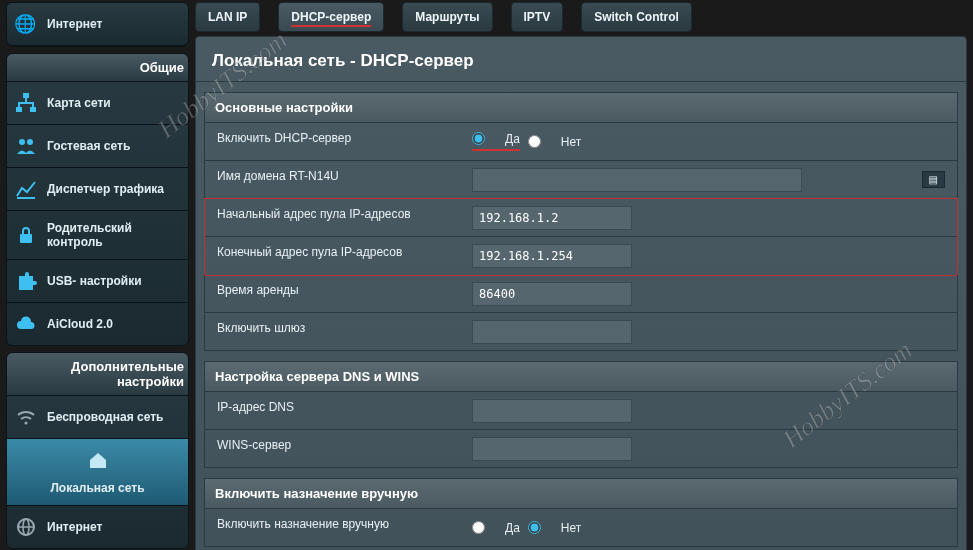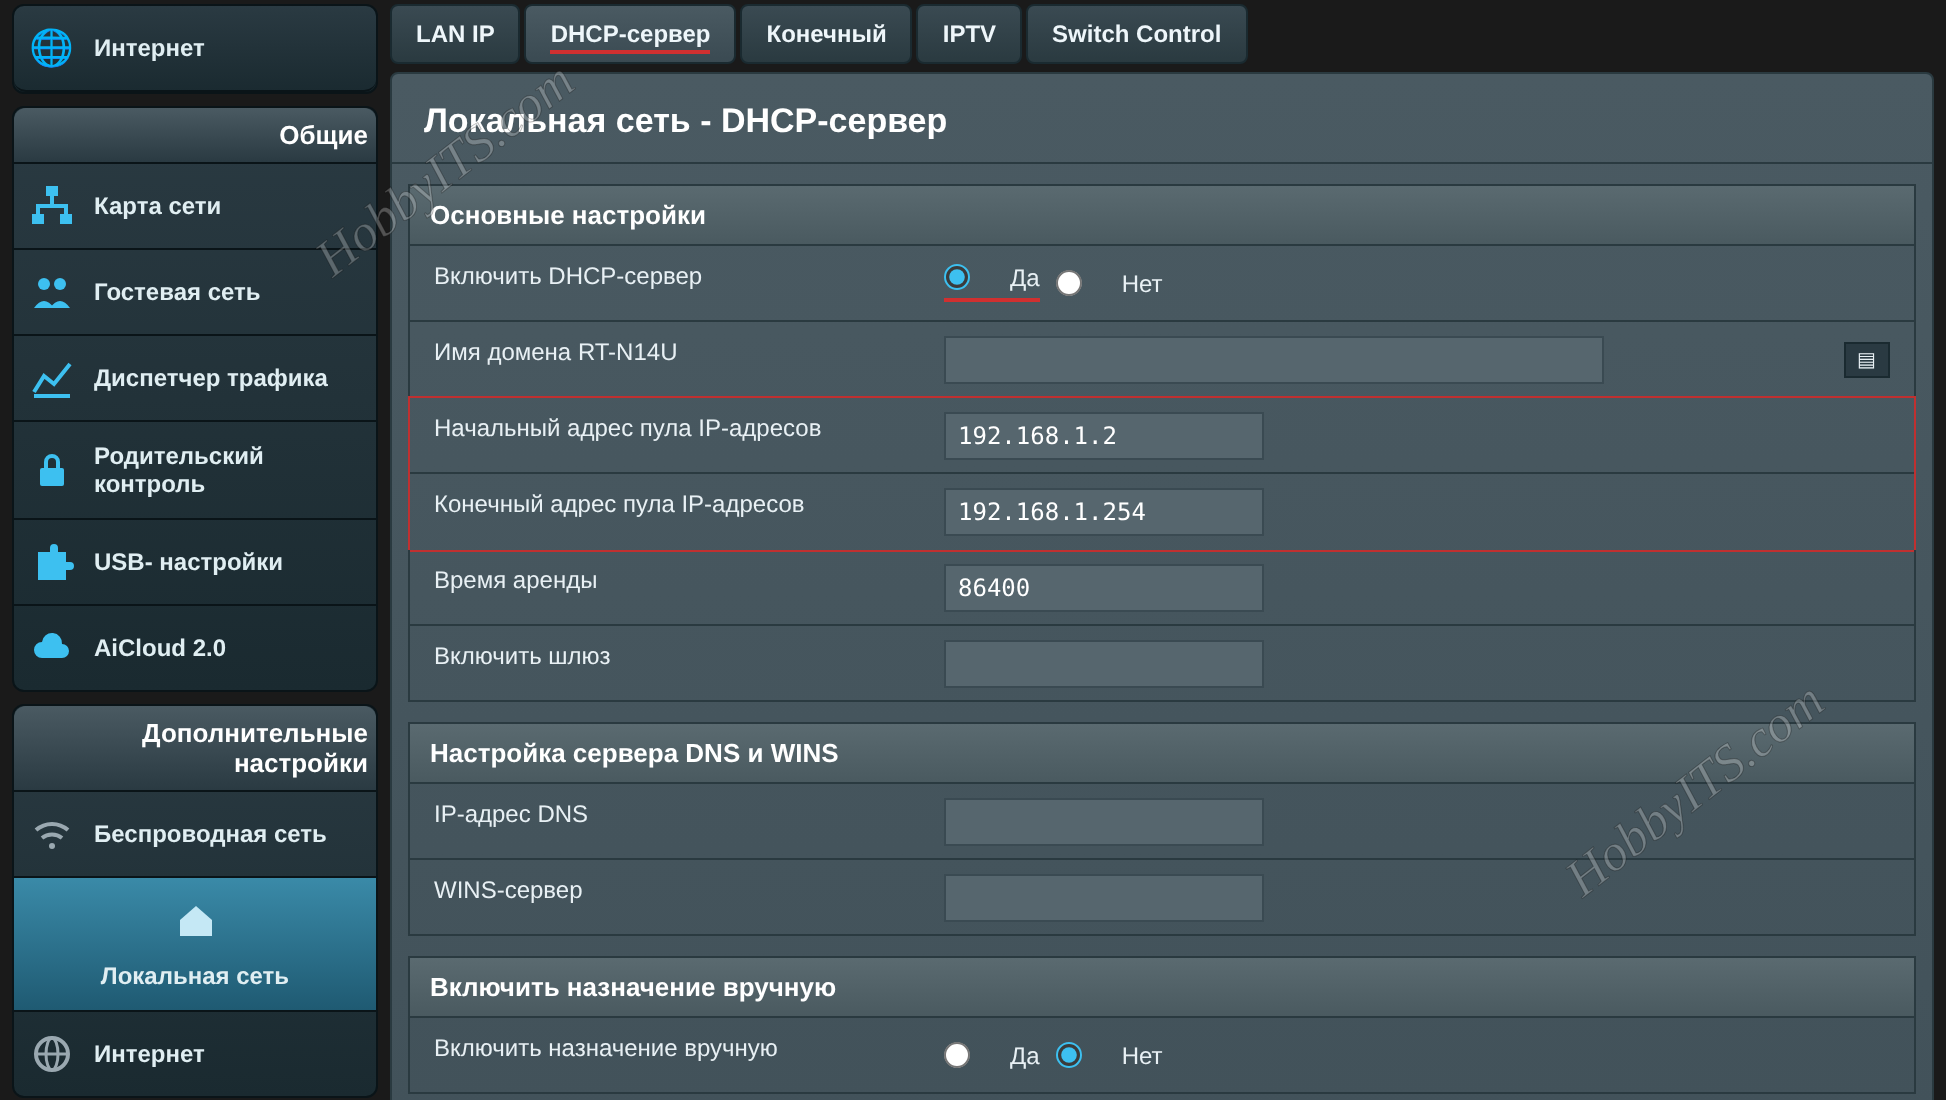--- a/index.html
+++ b/index.html
@@ -61,21 +61,21 @@
   flex-shrink: 0;
 }
 .sb-item.grey .icon { color: #9aa8b0; }
 .sb-item.active .icon { color: #c5e8f5; }
 .main {
   flex: 1;
   padding: 2px 6px 0 0;
 }
 .tabs {
   display: flex;
-  gap: 2px;
+  gap: 18px;
   margin-bottom: 4px;
   align-items: center;
 }
 .tab {
   background: linear-gradient(#3a4a52,#2a3a40);
   border: 1px solid #1a2a30;
   border-radius: 4px;
   padding: 7px 12px;
   font-size: 12px;
   color: #eef6fa;
@@ -280,21 +280,21 @@
         </span>
         <span>Интернет</span>
       </div>
     </div>
   </div>
 
   <div class="main">
     <div class="tabs">
       <div class="tab"><span>LAN IP</span></div>
       <div class="tab active"><span class="red-underline">DHCP-сервер</span></div>
-      <div class="tab"><span>Конечный</span></div>
+      <div class="tab"><span>Маршруты</span></div>
       <div class="tab"><span>IPTV</span></div>
       <div class="tab"><span>Switch Control</span></div>
     </div>
 
     <div class="panel">
       <div class="page-title">Локальная сеть - DHCP-сервер</div>
 
       <div class="section-hdr">Основные настройки</div>
       <div class="form-area">
         <div class="row">

